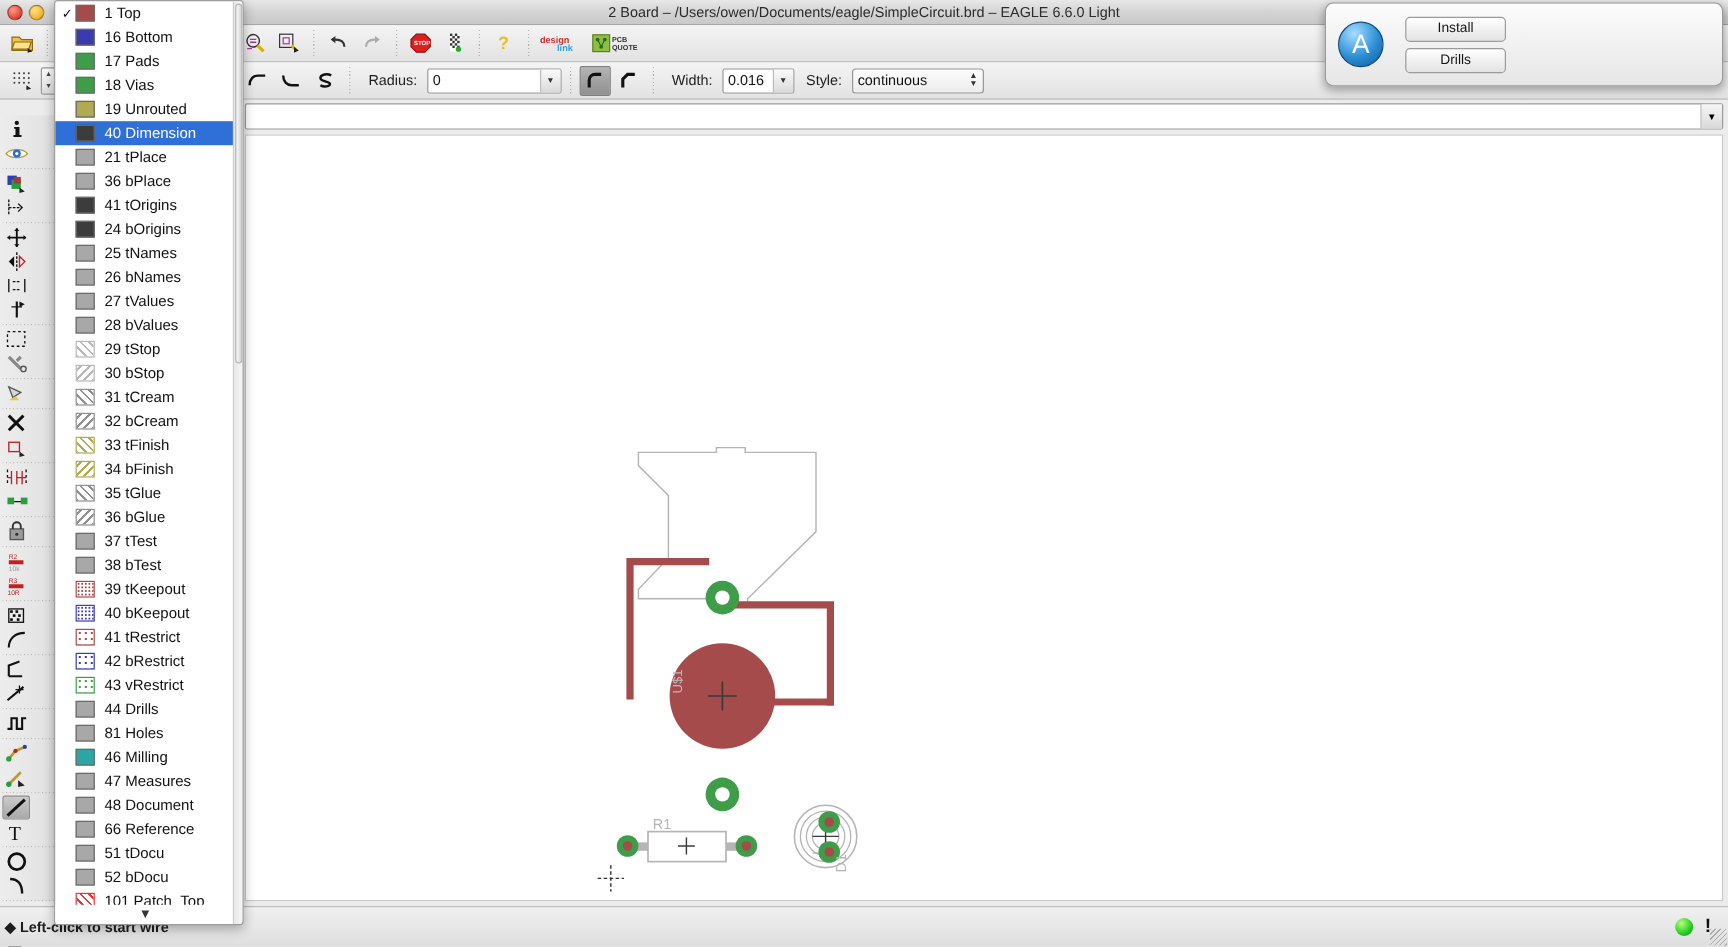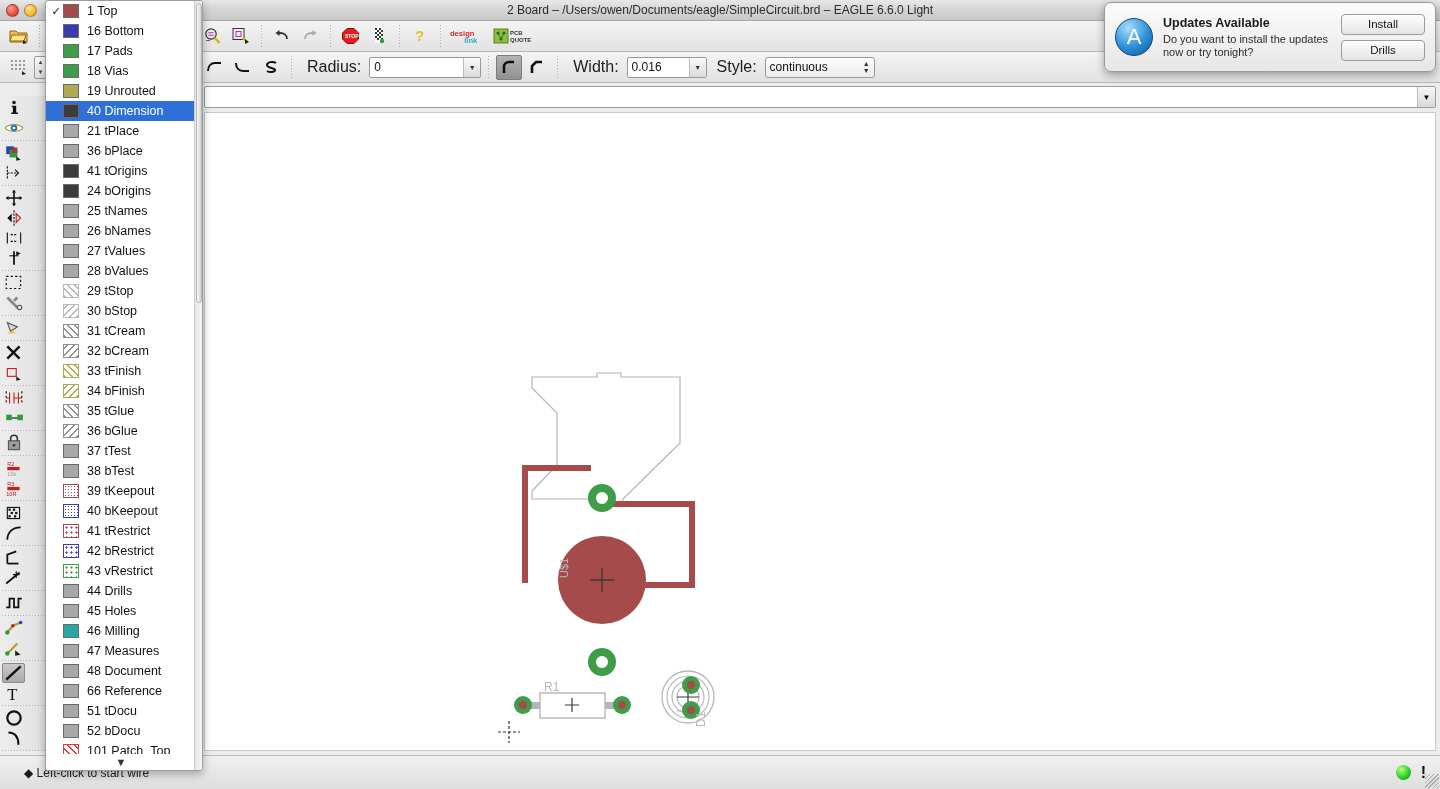--- a/index.html
+++ b/index.html
@@ -38,21 +38,21 @@
   #toolbar-row1 { top: 21px; height: 31px; }
   #toolbar-row2 { top: 52px; height: 31px; }
   .tb-inner { display: flex; align-items: center; height: 100%; padding-left: 6px; gap: 2px; }
   .tbtn {
     width: 26px; height: 25px; display: flex; align-items: center; justify-content: center;
     border-radius: 2px; cursor: default; position: relative;
   }
   .tbtn.sel { background: linear-gradient(to bottom,#b4b4b4,#909090); border: 1px solid #7d7d7d; }
   .sep { width: 1px; height: 22px; margin: 0 5px;
          background: repeating-linear-gradient(to bottom,#b0b0b0 0 1px,transparent 1px 3px); }
-  .lbl { font-size: 16px; color: #1c1c1c; margin: 0 6px 0 8px; }
+  .lbl { font-size: 12px; color: #1c1c1c; margin: 0 6px 0 8px; }
 
   .spin { width: 13px; height: 23px; display: flex; flex-direction: column;
           border: 1px solid #9a9a9a; border-radius: 2px; background: linear-gradient(to bottom,#fcfcfc,#dedede); }
   .spin i { flex: 1; display: flex; align-items: center; justify-content: center; font-size: 6px; color: #444; font-style: normal; }
 
   .field {
     height: 21px; border: 1px solid #999; background: #fff; border-radius: 2px;
     display: flex; align-items: center; font-size: 12px; color: #111;
     padding-left: 4px; position: relative;
   }
@@ -100,21 +100,21 @@
   }
   .canvas-host { position: absolute; left: 0; top: 0; width: 1232px; height: 639px; }
 
   
   .statusbar {
     position: absolute; left: 0; top: 755px; width: 1440px; height: 34px;
     background: linear-gradient(to bottom,#f0f0f0,#dedede);
     border-top: 1px solid #bdbdbd;
     display: flex; align-items: center;
   }
-  .status-left { font-size: 12px; color: #1d1d1d; margin-left: 24px; white-space: nowrap; }
+  .status-left { font-size: 12px; color: #1d1d1d; margin-left: 4px; white-space: nowrap; font-weight: bold; }
   .status-right { margin-left: auto; display: flex; align-items: center; gap: 10px; margin-right: 14px; }
   .led { width: 15px; height: 15px; border-radius: 50%;
          background: radial-gradient(circle at 35% 30%, #b7ff7a, #22cc22 60%, #0f8d0f); }
   .bang { font-size: 16px; font-weight: bold; color: #111; line-height: 1; }
   .grip { position: absolute; right: 1px; bottom: 1px; width: 14px; height: 14px;
           background: repeating-linear-gradient(135deg,#aaa 0 1px,transparent 1px 3px); }
 
   
   .layer-menu {
     position: absolute; left: 45px; top: 0; width: 158px; height: 771px;
@@ -401,21 +401,21 @@
           </svg>
       </div>
       <div class="tbtn">
         <svg class="ico" viewBox="0 0 20 18">
             <path d="M5 15V8l4-4h6" fill="none" stroke="#111" stroke-width="2.6"></path>
           </svg>
       </div>
 
       <div class="sep"></div>
       <div class="lbl">Width:</div>
-      <div class="field" style="width:80px">
+      <div class="field" style="width:60px">
         <span>0.016</span>
         <span class="drop">▼</span>
       </div>
 
       <div class="lbl">Style:</div>
       <div class="field combo" style="width:110px">
         <span>continuous</span>
         <span class="arrows">
             <span>▲</span>
             <span>▼</span>
@@ -877,21 +877,21 @@
           <span>43 vRestrict</span>
         </div>
         <div class="layer-row">
           <span class="lr-check"></span>
           <span class="swatch" style="background: rgb(168, 168, 168);"></span>
           <span>44 Drills</span>
         </div>
         <div class="layer-row">
           <span class="lr-check"></span>
           <span class="swatch" style="background: rgb(168, 168, 168);"></span>
-          <span>45 Holes</span>
+          <span>81 Holes</span>
         </div>
         <div class="layer-row">
           <span class="lr-check"></span>
           <span class="swatch" style="background: rgb(42, 166, 166);"></span>
           <span>46 Milling</span>
         </div>
         <div class="layer-row">
           <span class="lr-check"></span>
           <span class="swatch" style="background: rgb(168, 168, 168);"></span>
           <span>47 Measures</span>
@@ -928,23 +928,19 @@
         </div>
       </div>
     <div class="menu-arrow">▼</div>
     <div class="menu-scroll">
       <div class="thumb"></div>
     </div>
   </div>
 
   <div class="notif">
     <div class="notif-icon">A</div>
-    <div class="notif-text">
-      <div class="notif-title">Updates Available</div>
-      <div class="notif-body">Do you want to install the updates now or try tonight?</div>
-    </div>
     <div class="notif-btns">
       <div class="notif-btn">Install</div>
       <div class="notif-btn">Drills</div>
     </div>
   </div>
 
 </div>
 
 </body></html>

